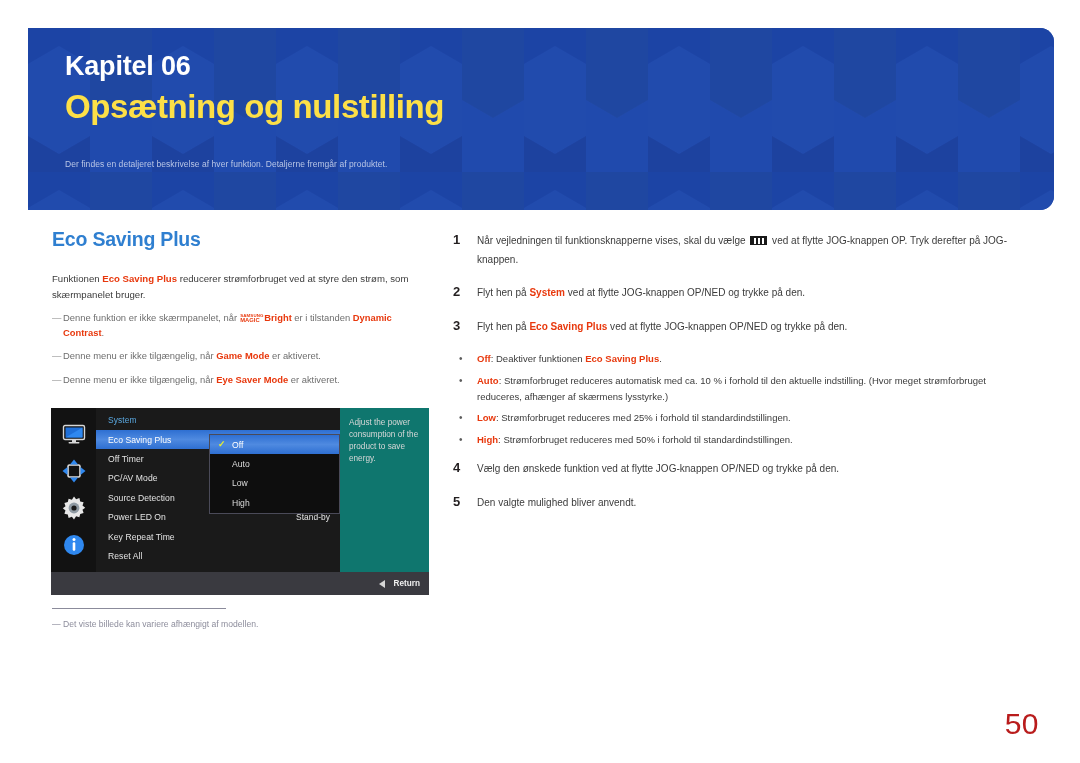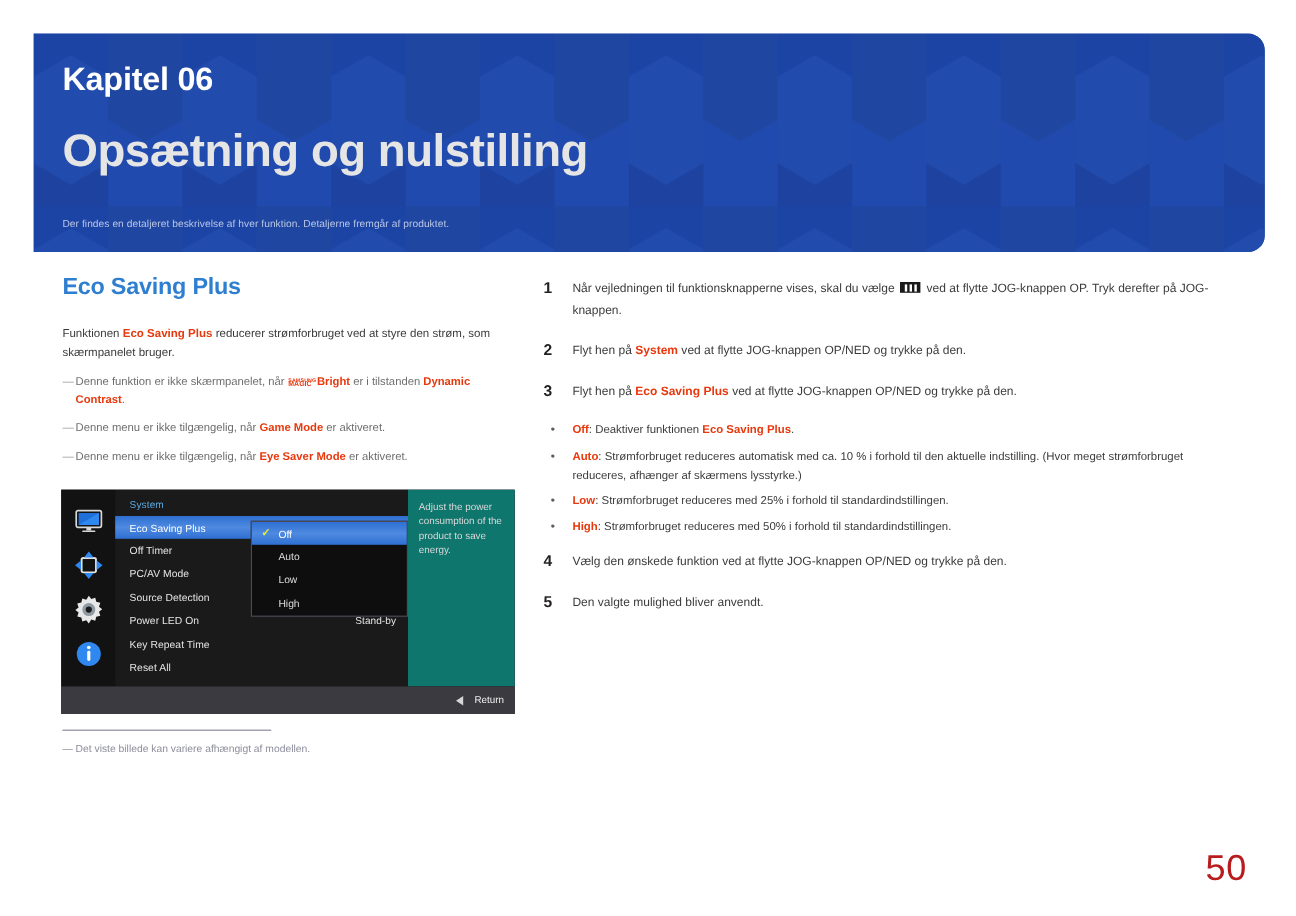--- a/index.html
+++ b/index.html
@@ -18,37 +18,37 @@
     background: #1c44a5;
     border-radius: 0 14px 14px 0;
     overflow: hidden;
   }
   .banner-pattern {
     position: absolute; inset: 0;
     opacity: 1;
   }
   .banner-inner {
     position: absolute; inset: 0;
-    padding: 22px 0 0 24px;
+    padding: 22px 0 0 37px;
   }
   .chapter-label {
     color: #ffffff;
     font-size: 27px;
     font-weight: bold;
     letter-spacing: -0.2px;
     line-height: 1.25;
     position: relative;
   }
   .chapter-title {
-    color: #e5e5e5;
-    font-size: 38px;
+    color: #fde047;
+    font-size: 33px;
     font-weight: bold;
     letter-spacing: -0.4px;
     line-height: 1.3;
-    margin-top: 18px;
+    margin-top: 2px;
     position: relative;
   }
   .chapter-sub {
     color: #b9c6e6;
     font-size: 8.5px;
     margin-top: 30px;
     letter-spacing: 0.05px;
     position: relative;
   }
 
@@ -261,21 +261,21 @@
     display: flex; align-items: center; justify-content: flex-end;
     padding-right: 9px;
     gap: 9px;
   }
   .osd-footer .back-arrow {
     width: 0; height: 0;
     border-top: 4px solid transparent;
     border-bottom: 4px solid transparent;
     border-right: 6px solid #d6d6d6;
   }
-  .osd-footer .ret { color: #f0f0f0; font-size: 8.2px; font-weight: normal; }
+  .osd-footer .ret { color: #f0f0f0; font-size: 8.2px; font-weight: bold; }
 
   
   .footnote-wrap {
     position: absolute; left: 52px; top: 608px; width: 380px;
   }
   .footnote-rule {
     width: 174px; height: 1px; background: #8b8b9b;
     margin-bottom: 9px;
   }
   .footnote {

